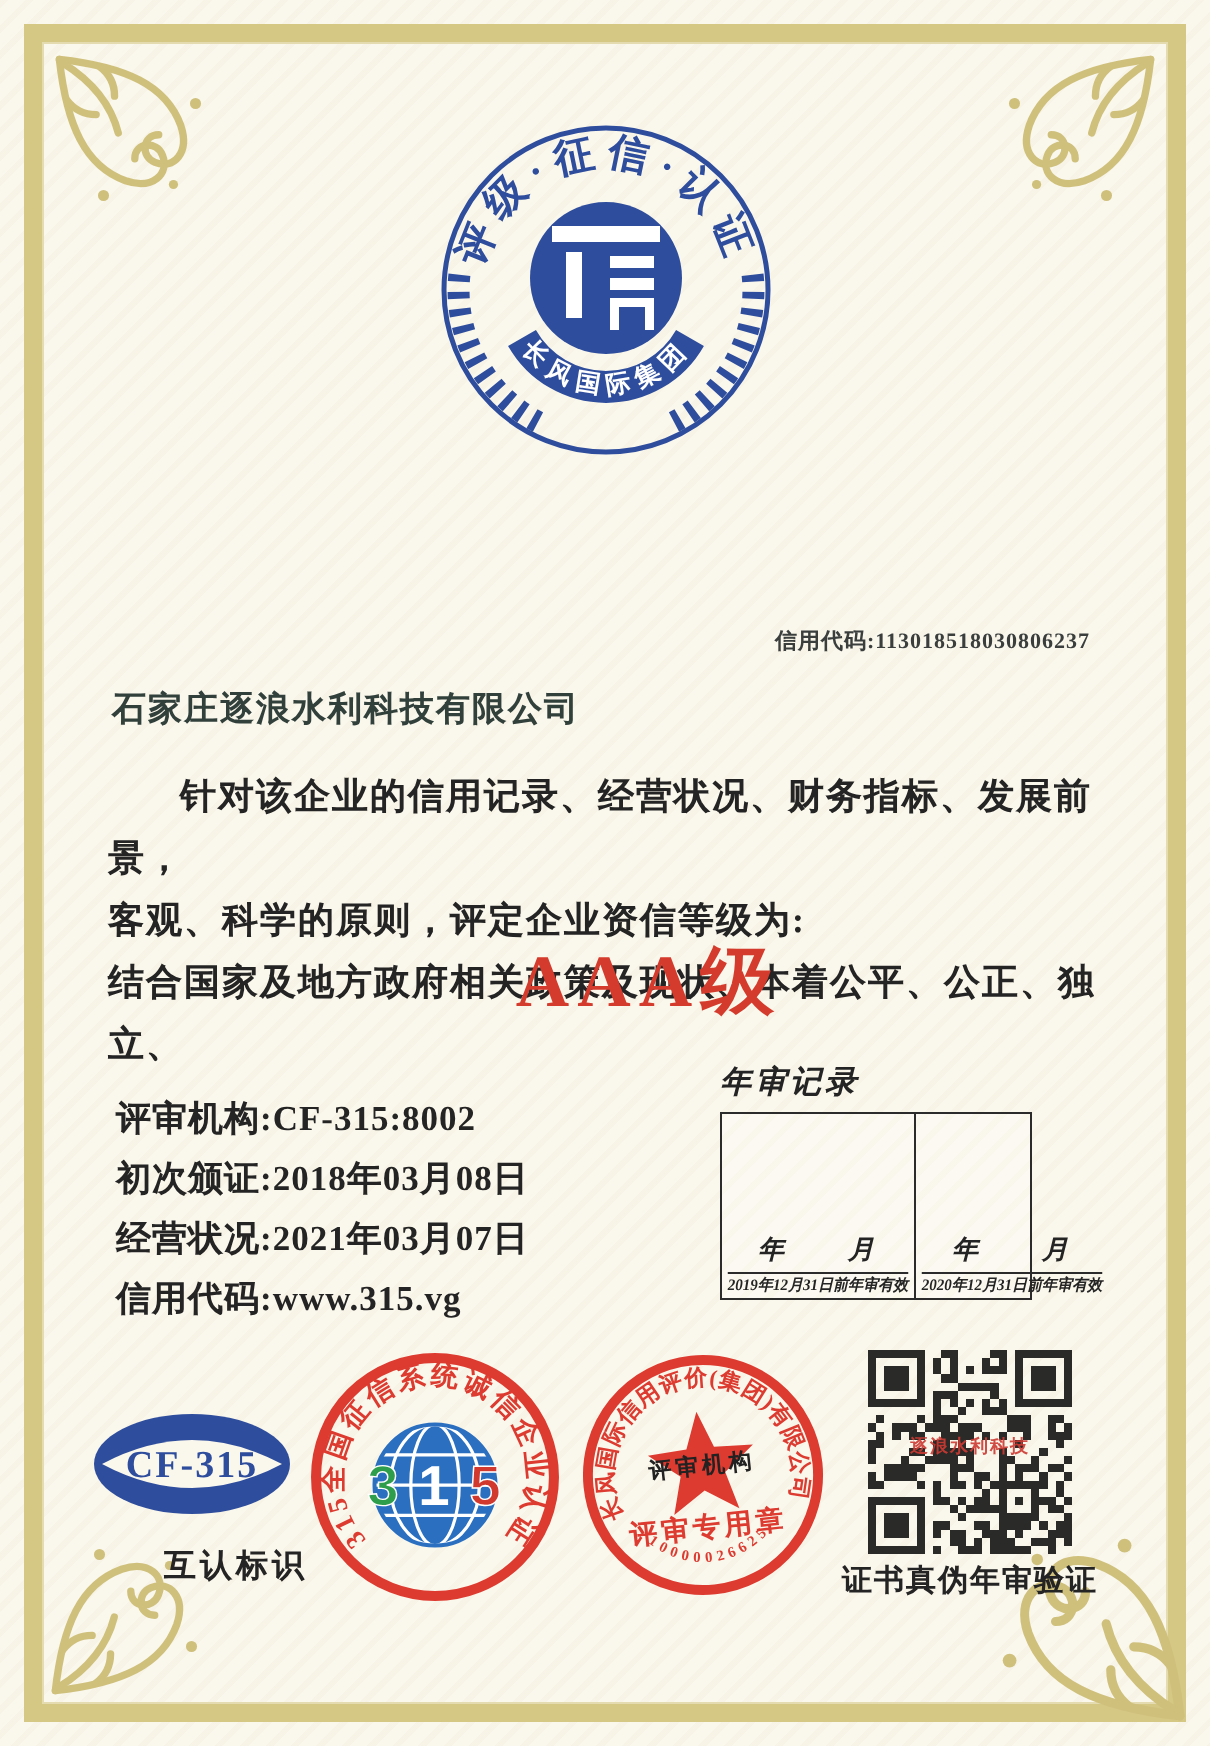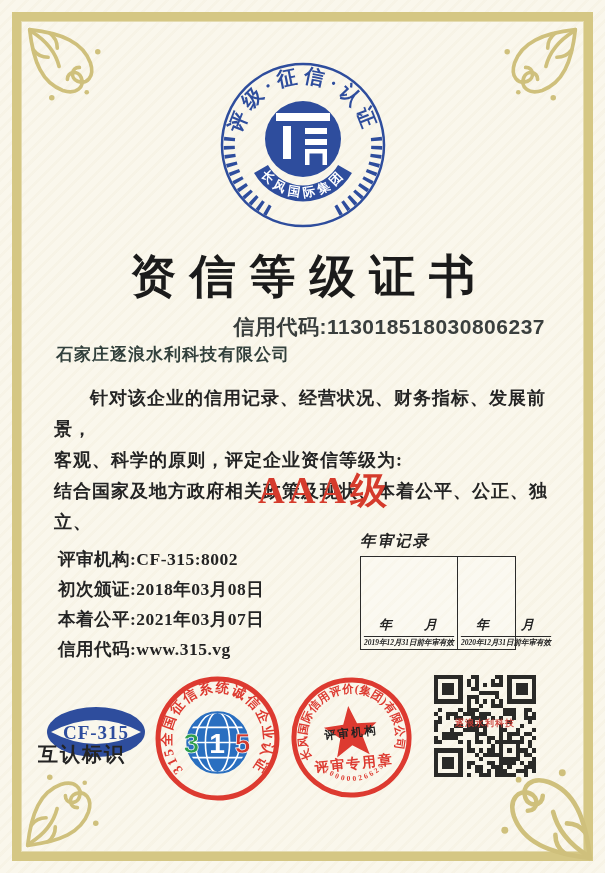--- a/index.html
+++ b/index.html
@@ -31,22 +31,22 @@
 
   .title{
     position:absolute;top:246px;left:0;right:0;
     text-align:center;
     font-family:"Liberation Sans","DejaVu Sans",sans-serif;
     font-weight:900;font-size:46px;color:#1b1b1b;
     letter-spacing:0.30em;text-indent:0.30em;
   }
   .credit-code{
     position:absolute;top:313px;right:60px;
-    font-family:Liberation Sans, sans-serif;
-    font-weight:bold;font-size:21px;color:#3a3f3e;letter-spacing:0.5px;
+    font-family:Liberation Serif, serif;
+    font-weight:bold;font-size:11px;color:#3a3f3e;letter-spacing:0.5px;
   }
   .company{
     position:absolute;top:343px;left:56px;
     font-family:"Liberation Sans","DejaVu Sans",sans-serif;
     font-weight:bold;font-size:17px;color:#32403c;letter-spacing:1px;
   }
   .body-par{
     position:absolute;left:54px;right:48px;top:383px;
     font-size:18px;font-weight:bold;line-height:31px;color:#242424;
     letter-spacing:1px;
@@ -71,22 +71,22 @@
   .review-cell:first-child{border-right:1.4px solid #2b2b2b;}
   .review-ym{font-size:13px;font-weight:bold;text-align:center;letter-spacing:2px;padding-bottom:2px;color:#242424;}
   .review-note{
     border-top:1.2px solid #2b2b2b;font-size:8px;font-weight:bold;
     text-align:center;line-height:12px;height:12px;white-space:nowrap;color:#242424;
     letter-spacing:0;transform:scaleX(0.94);transform-origin:center;
   }
 
   
   .cf315{position:absolute;left:45px;top:706px;width:102px;height:52px;}
-  .mutual{position:absolute;left:38px;top:741px;width:116px;text-align:left;
-    font-size:20px;font-weight:bold;letter-spacing:2px;color:#242424;}
+  .mutual{position:absolute;left:38px;top:773px;width:116px;text-align:right;
+    font-size:16px;font-weight:bold;letter-spacing:2px;color:#242424;}
   .globe-stamp{position:absolute;left:154px;top:675px;width:127px;height:127px;}
   .agency-stamp{position:absolute;left:290px;top:676px;width:123px;height:123px;transform:rotate(-6deg);}
   .stamp text{font-weight:bold;}
   .qr-wrap{position:absolute;left:434px;top:675px;width:102px;height:102px;}
   .qr-overlay{
     position:absolute;left:0;right:0;top:42px;text-align:center;
     color:#cc3a33;font-size:9px;font-weight:bold;letter-spacing:1px;opacity:0.9;
     font-family:"Liberation Sans","DejaVu Sans",sans-serif;white-space:nowrap;
   }
   .qr-caption{
@@ -163,36 +163,35 @@
       </g>
       <rect x="6.5" y="8.5" width="13" height="11.5" fill="#2e4d9d"></rect>
     </g>
 
     <path d="M -42,24 A 48.3 48.3 0 0 0 42,24" fill="none" stroke="#2e4d9d" stroke-width="16"></path>
     <text font-size="12.5" fill="#ffffff" letter-spacing="3" dominant-baseline="middle">
       <textPath href="#emblem-bottom-arc" startOffset="50%" text-anchor="middle">长风国际集团</textPath>
     </text>
   </svg>
 
-  <div class="title">资信等级证书</div>
   <div class="credit-code">信用代码:113018518030806237</div>
   <div class="company">石家庄逐浪水利科技有限公司</div>
 
   <div class="body-par">
     <div class="ln1">针对该企业的信用记录、经营状况、财务指标、发展前景，</div>
     <div>客观、科学的原则，评定企业资信等级为:</div>
     <div>结合国家及地方政府相关政策及现状、本着公平、公正、独立、</div>
   </div>
 
   <div class="rating">AAA级</div>
 
   <div class="details">
     <div>评审机构:CF-315:8002</div>
     <div>初次颁证:2018年03月08日</div>
-    <div>本着公平:2021年03月07日</div>
+    <div>经营状况:2021年03月07日</div>
     <div>信用代码:www.315.vg</div>
   </div>
 
   <div class="review">
     <div class="review-label">年审记录</div>
     <div class="review-box">
       <div class="review-cell">
         <div class="review-ym">年　　月</div>
         <div class="review-note">2019年12月31日前年审有效</div>
       </div>
@@ -569,14 +568,15 @@
         <rect x="13" y="24" width="1" height="1" fill="#2a2a28"></rect>
         <rect x="15" y="24" width="1" height="1" fill="#2a2a28"></rect>
         <rect x="16" y="24" width="1" height="1" fill="#2a2a28"></rect>
         <rect x="17" y="24" width="1" height="1" fill="#2a2a28"></rect>
         <rect x="18" y="24" width="1" height="1" fill="#2a2a28"></rect>
         <rect x="19" y="24" width="1" height="1" fill="#2a2a28"></rect>
         <rect x="22" y="24" width="1" height="1" fill="#2a2a28"></rect>
       </svg>
     <div class="qr-overlay">逐浪水利科技</div>
   </div>
+  <div class="qr-caption">证书真伪年审验证</div>
 
 </div>
 
 </body></html>

